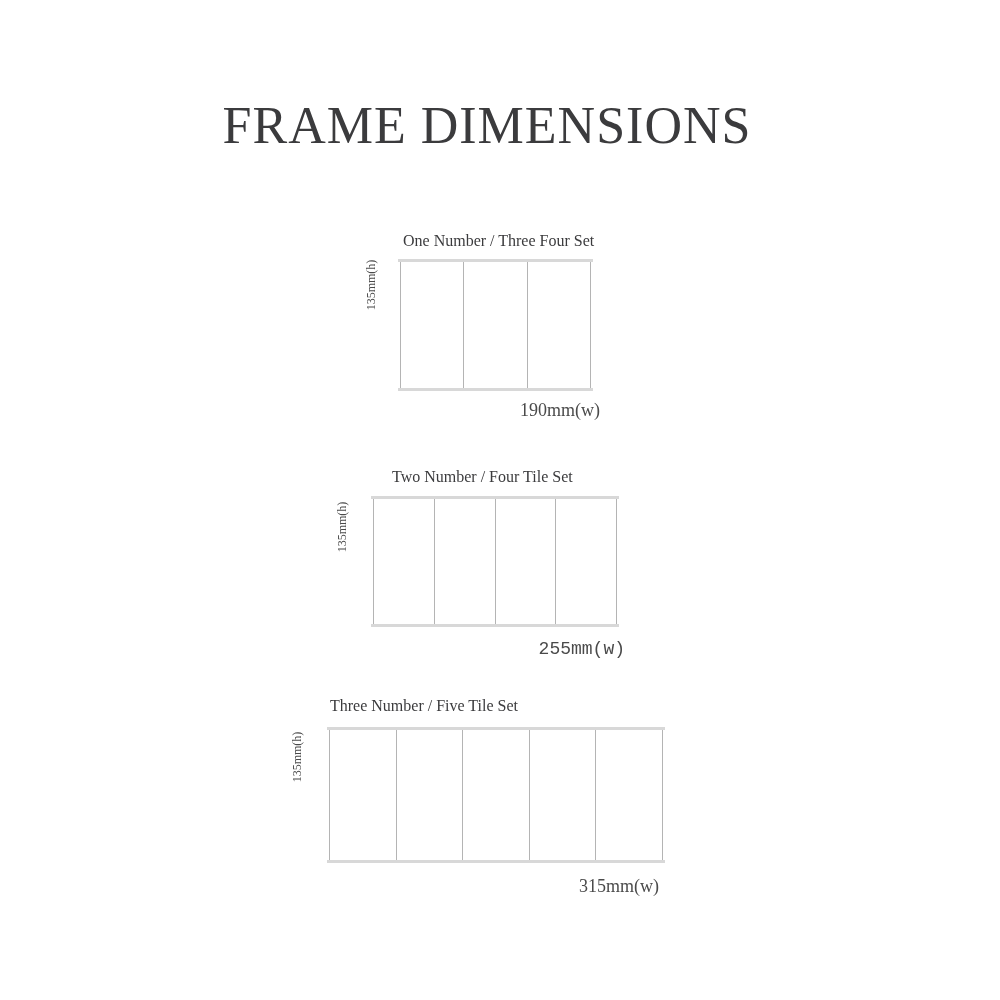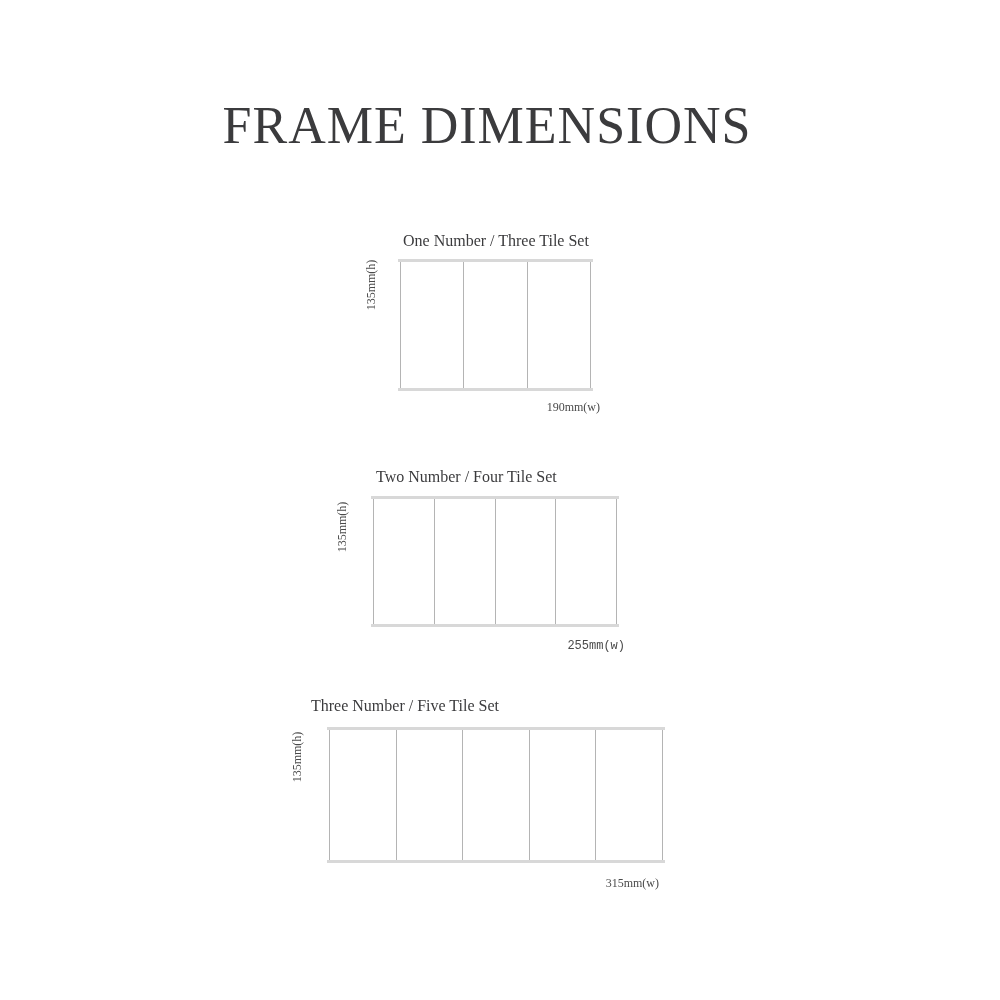--- a/index.html
+++ b/index.html
@@ -38,21 +38,21 @@
   }
   .height-label{
     position:absolute;
     font-size:12px;
     color:var(--label);
     white-space:nowrap;
     transform:translate(-50%,-50%) rotate(-90deg);
   }
   .width-label{
     position:absolute;
-    font-size:12px;
+    font-size:18px;
     color:var(--label);
     white-space:nowrap;
   }
   .frame{
     position:absolute;
   }
   .rail{
     position:absolute;
     left:-2px;
     right:-2px;
@@ -78,40 +78,40 @@
   }
   .tile:last-child{border-right:none;}
 
   
   .d1 .diagram-title{left:403px;top:232px;}
   .d1 .height-label{left:371px;top:285px;}
   .d1 .frame{left:400px;top:259px;width:191px;height:132px;}
   .d1 .width-label{right:400px;top:400px;}
 
   
-  .d2 .diagram-title{left:376px;top:468px;}
+  .d2 .diagram-title{left:392px;top:468px;}
   .d2 .height-label{left:342px;top:527px;}
   .d2 .frame{left:373px;top:496px;width:244px;height:131px;}
   .d2 .width-label{right:375px;top:639px;font-family:Liberation Mono, monospace;}
 
   
-  .d3 .diagram-title{left:311px;top:697px;}
+  .d3 .diagram-title{left:330px;top:697px;}
   .d3 .height-label{left:297px;top:757px;}
   .d3 .frame{left:329px;top:727px;width:334px;height:136px;}
   .d3 .width-label{right:341px;top:876px;}
 </style>
 </head>
 <body>
 
 <div class="canvas">
 
   <h1 class="main-title">FRAME DIMENSIONS</h1>
 
   <section class="diagram d1" style="display:contents">
-    <div class="diagram-title">One Number / Three Tile Set</div>
+    <div class="diagram-title">One Number / Three Four Set</div>
     <div class="height-label">135mm(h)</div>
     <div class="frame">
       <div class="rail top"></div>
       <div class="tiles">
           <div class="tile"></div>
           <div class="tile"></div>
           <div class="tile"></div>
         </div>
       <div class="rail bottom"></div>
     </div>

